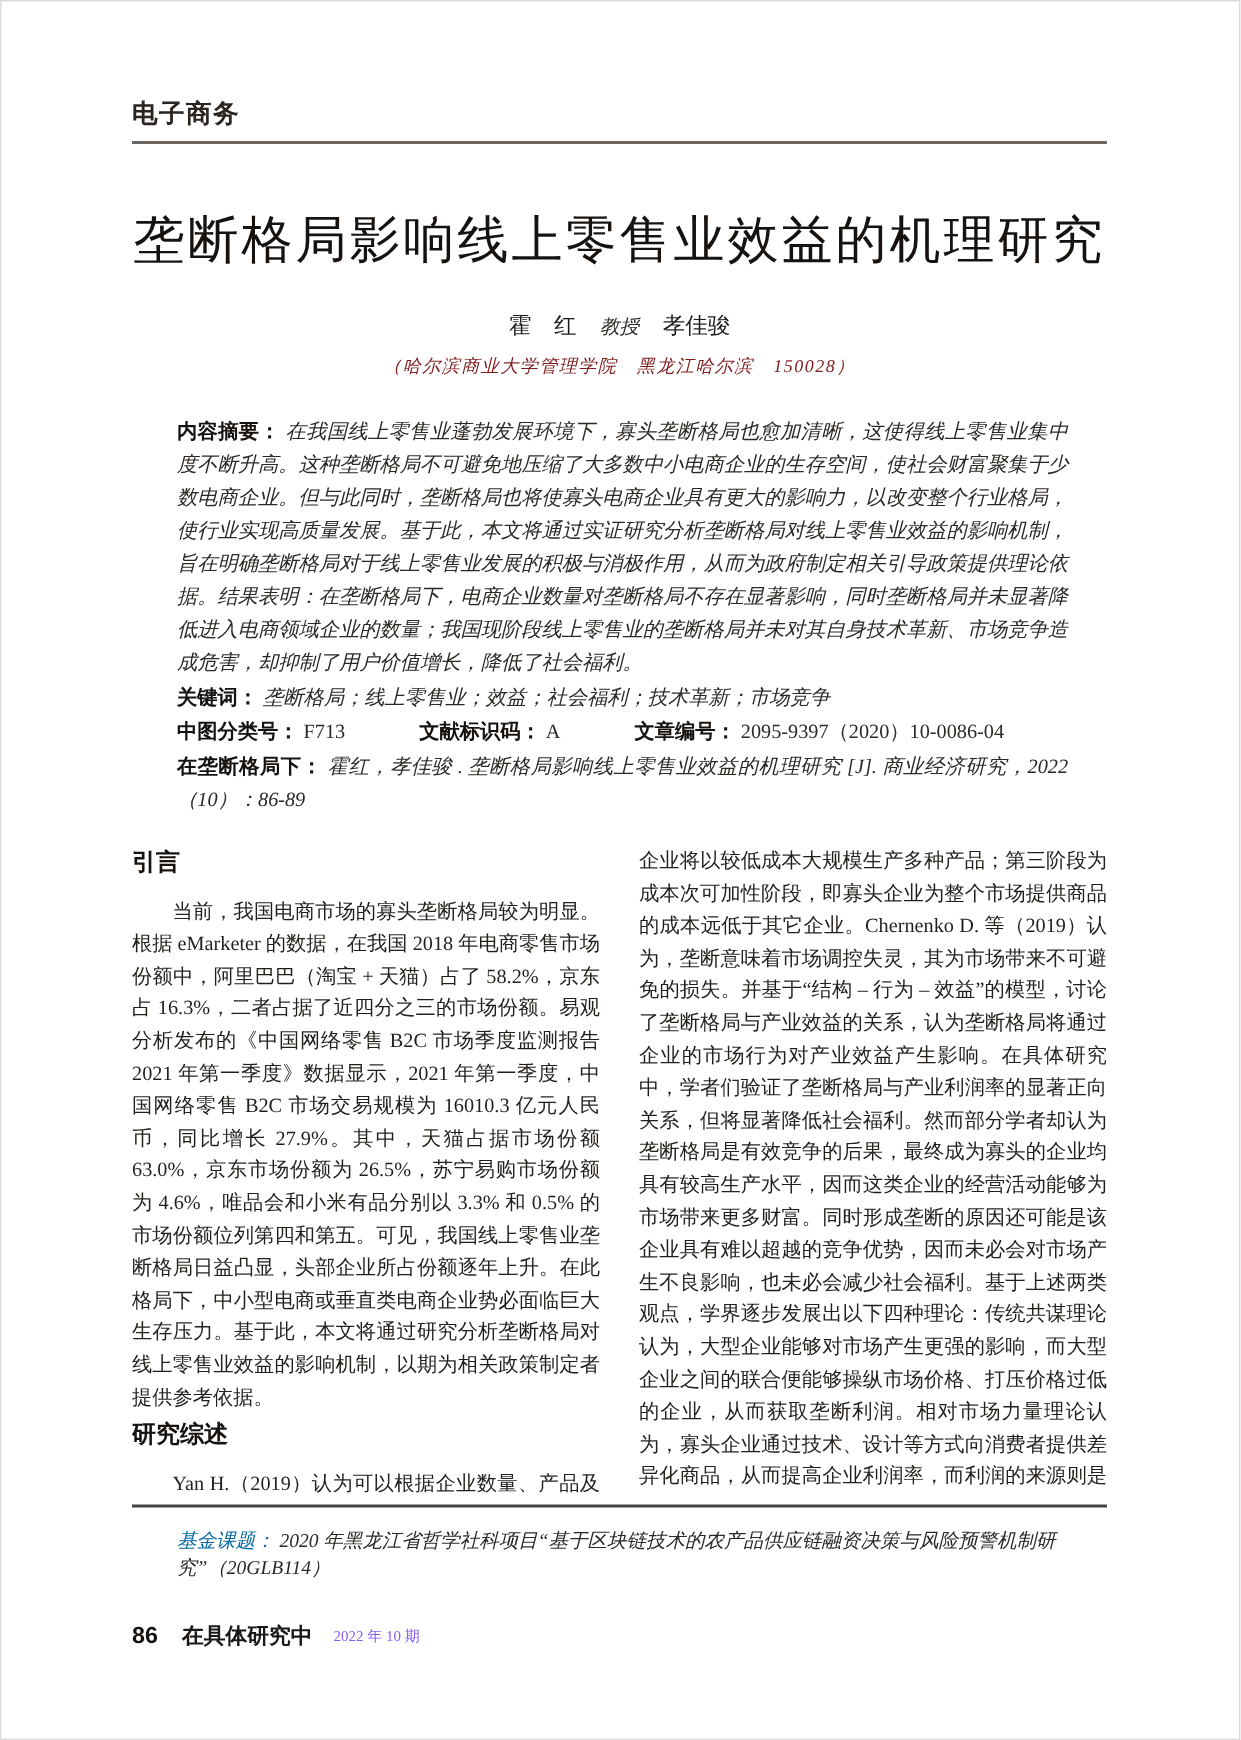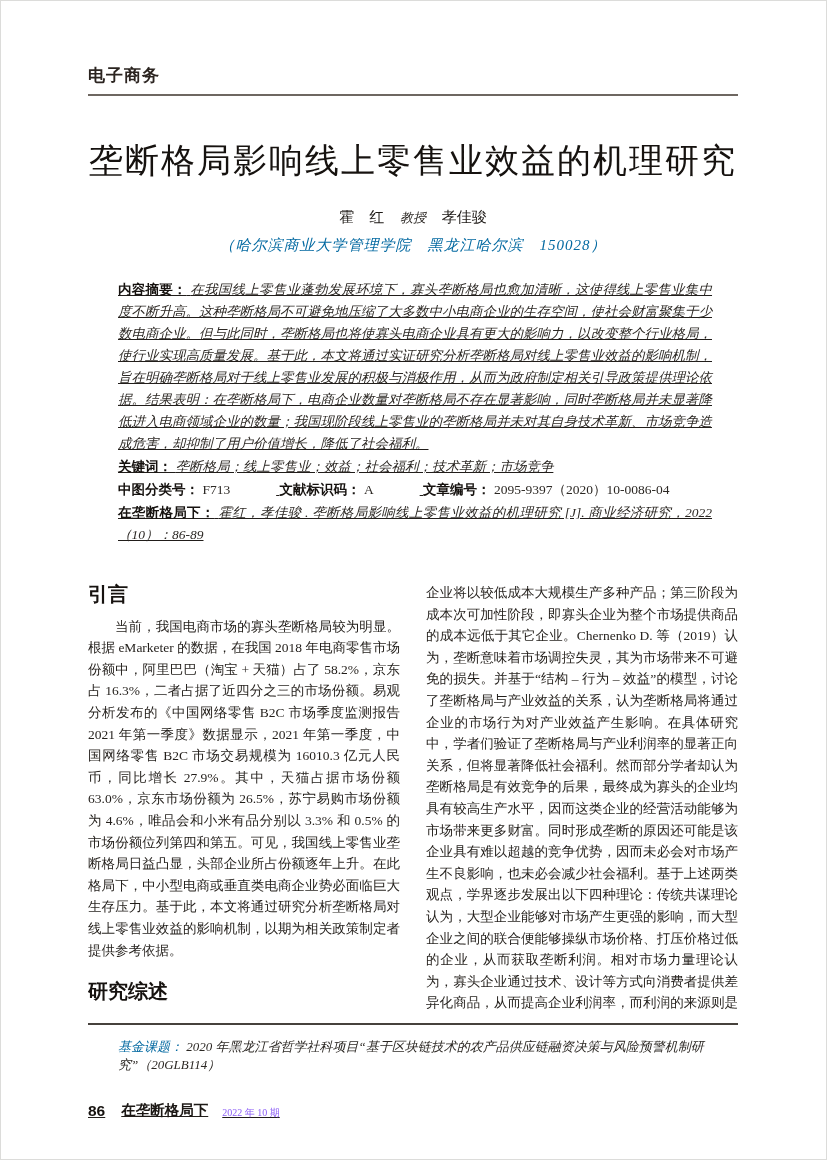--- a/index.html
+++ b/index.html
@@ -2,21 +2,21 @@
 <html><head>
 <meta charset="utf-8">
 <style>
   html,body { margin:0; padding:0; background:#f2f2f0; }
   .page {
     position:relative;
     width:827px; height:1160px;
     margin:0 auto;
     background:#ffffff;
     box-sizing:border-box;
-    padding:64px 89px 40px 88px;
+    padding:64px 89px 60px 88px;
     font-family:"Liberation Serif","DejaVu Serif",serif;
     color:#211d1a;
     display:flex; flex-direction:column;
     overflow:hidden;
     box-shadow:0 0 0 1px #dcdcda inset;
   }
 
   
   .kicker-wrap { border-bottom:2.5px solid #6e6761; padding-bottom:7px; }
   .kicker {
@@ -31,57 +31,57 @@
     text-align:center; letter-spacing:2px;
     margin:44px 0 0 0; color:#16120f;
   }
   .authors { text-align:center; margin-top:28px; font-size:15px; }
   .authors .name {
     font-family:"Liberation Sans","DejaVu Sans",sans-serif;
     font-weight:normal; color:#1c1815;
   }
   .authors .role { font-style:italic; font-size:13px; margin:0 12px; color:#2e2a26; }
   .affiliation {
-    text-align:center; font-style:italic; font-size:15px;
-    margin-top:9px; color:#0369a1; letter-spacing:1px;
+    text-align:center; font-style:italic; font-size:12px;
+    margin-top:9px; color:#7f1d1d; letter-spacing:1px;
   }
 
   
-  .meta { margin:24px 26px 17px 30px; font-size:13.5px; line-height:22px; text-align:justify;text-decoration:underline; }
+  .meta { margin:24px 26px 0 30px; font-size:13.5px; line-height:22px; text-align:justify; }
   .meta p { margin:0 0 1px 0; }
   .label {
     font-family:"Liberation Sans","DejaVu Sans",sans-serif;
     font-weight:bold; font-style:normal; color:#16120f;
   }
   .kai { font-style:italic; color:#2c2824; }
   .codes .code-item { display:inline-block; margin-right:46px; }
   .codes .code-item:last-child { margin-right:0; }
   .code-val { font-style:normal; color:#2c2824; }
 
   
   .columns {
     display:flex; gap:26px;
     margin-top:18px;
     flex:1 1 auto; min-height:0; overflow:hidden;
   }
   .col { width:312px; font-size:13.5px; line-height:21.6px; text-align:justify; color:#221e1a; }
   .col h2 {
     font-family:"Liberation Sans","DejaVu Sans",sans-serif;
-    font-size:20px; font-weight:bold; color:#16120f;
+    font-size:16px; font-weight:bold; color:#16120f;
     margin:2px 0 10px 0;
   }
-  .col h2.spaced { margin-top:20px; }
+  .col h2.spaced { margin-top:4px; }
   .col p { margin:0; }
   .col p.indent { text-indent:2em; }
 
   
   .footnote-rule { border-top:2px solid #46413c; margin-top:8px; }
   .footnote { font-size:13px; margin:13px 0 0 30px; font-style:italic; color:#2c2824; }
   .footnote .label-kai { font-weight:normal; font-style:italic; color:#0369a1; }
-  .page-footer { display:flex; align-items:flex-end; margin-top:27px;text-decoration:underline; }
+  .page-footer { display:flex; align-items:center; margin-top:27px; }
   .pageno {
     font-family:"Liberation Sans","DejaVu Sans",sans-serif;
     font-weight:bold; font-size:15.5px; color:#16120f; margin-right:16px;
   }
   .journal {
     font-family:"Liberation Sans","DejaVu Sans",sans-serif;
     font-weight:bold; font-size:14.5px; color:#1c1815; margin-right:14px;
   }
   .issue { font-size:10px; color:#8b5cf6; }
 </style>
@@ -148,17 +148,17 @@
 
   <div class="footnote-rule"></div>
 
   <div class="footnote">
     <span class="label-kai">基金课题：</span>
     <span>2020 年黑龙江省哲学社科项目“基于区块链技术的农产品供应链融资决策与风险预警机制研究”（20GLB114）</span>
   </div>
 
   <div class="page-footer">
     <span class="pageno">86</span>
-    <span class="journal">在垄断格局下</span>
+    <span class="journal">在具体研究中</span>
     <span class="issue">2022 年 10 期</span>
   </div>
 
 </div>
 
 </body></html>

